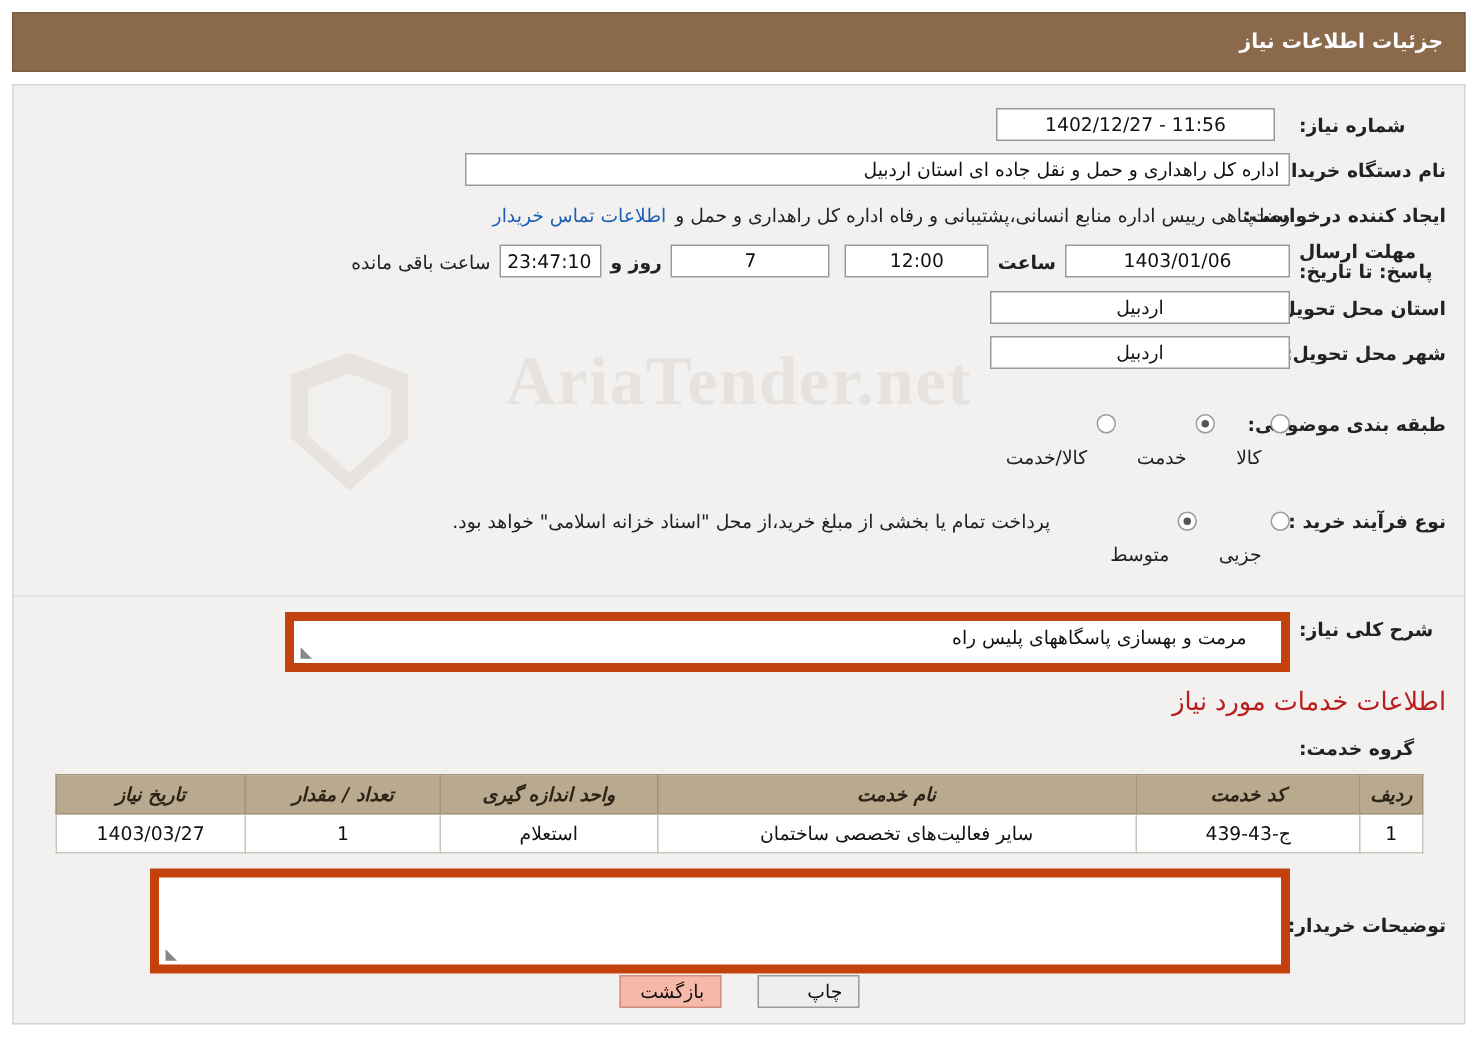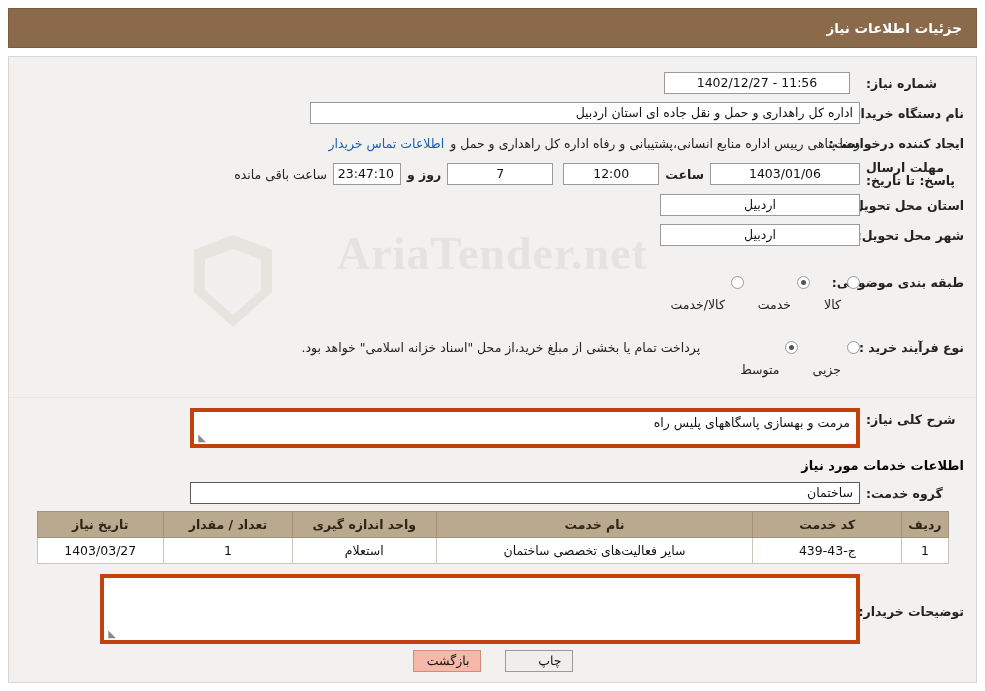--- a/index.html
+++ b/index.html
@@ -178,32 +178,32 @@
     border-top: 1px solid #e9e6e3;
   }
 
   
   .mid {
     position: relative;
     z-index: 1;
     padding: 10px 12px 0 12px;
   }
   .sec-title {
-    font-size: 13px;
-    font-weight: bold;
-    color: #000000;
+    font-size: 17px;
+    font-weight: normal;
+    color: #b91c1c;
     margin: 10px 0 8px 0;
   }
   .textarea-box {
     background: #ffffff;
-    border: 4px solid #c2410c;
+    border: 6px solid #c2410c;
     height: 40px;
     font-size: 12.5px;
     color: #111;
-    padding: 3px 6px;
+    padding: 3px 23px;
     position: relative;
     text-align: right;
   }
   .resize-grip {
     position: absolute;
     bottom: 1px; left: 2px;
     width: 10px; height: 10px;
     color: #888;
     font-size: 10px;
     line-height: 10px;
@@ -219,20 +219,21 @@
   }
   .tbl th {
     background: #b9a98f;
     color: #2d2418;
     font-weight: bold;
     border: 1px solid #a3917a;
     height: 26px;
     padding: 2px 6px;
     text-align: center;
     font-size: 12.5px;
+    font-style: italic;
   }
   .tbl td {
     border: 1px solid #c9c3bb;
     height: 26px;
     padding: 2px 6px;
     text-align: center;
     color: #111;
     background: #ffffff;
   }
 
@@ -356,21 +357,20 @@
         <div class="textarea-box" style="width:670px">
           <span>مرمت و بهسازی پاسگاههای پلیس راه</span>
           <span class="resize-grip">◣</span>
         </div>
       </div>
 
       <div class="sec-title">اطلاعات خدمات مورد نیاز</div>
 
       <div class="row">
         <div class="lbl" style="width:104px;flex:0 0 104px">گروه خدمت:</div>
-        <div class="fld right" style="width:670px;border:1px solid #5a5a5a">ساختمان</div>
       </div>
 
       <table class="tbl" style="width:912px; margin-right:auto; margin-left:auto;">
         <thead>
           <tr>
             <th style="width:40px">ردیف</th>
             <th style="width:150px">کد خدمت</th>
             <th style="width:320px">نام خدمت</th>
             <th style="width:145px">واحد اندازه گیری</th>
             <th style="width:130px">تعداد / مقدار</th>

